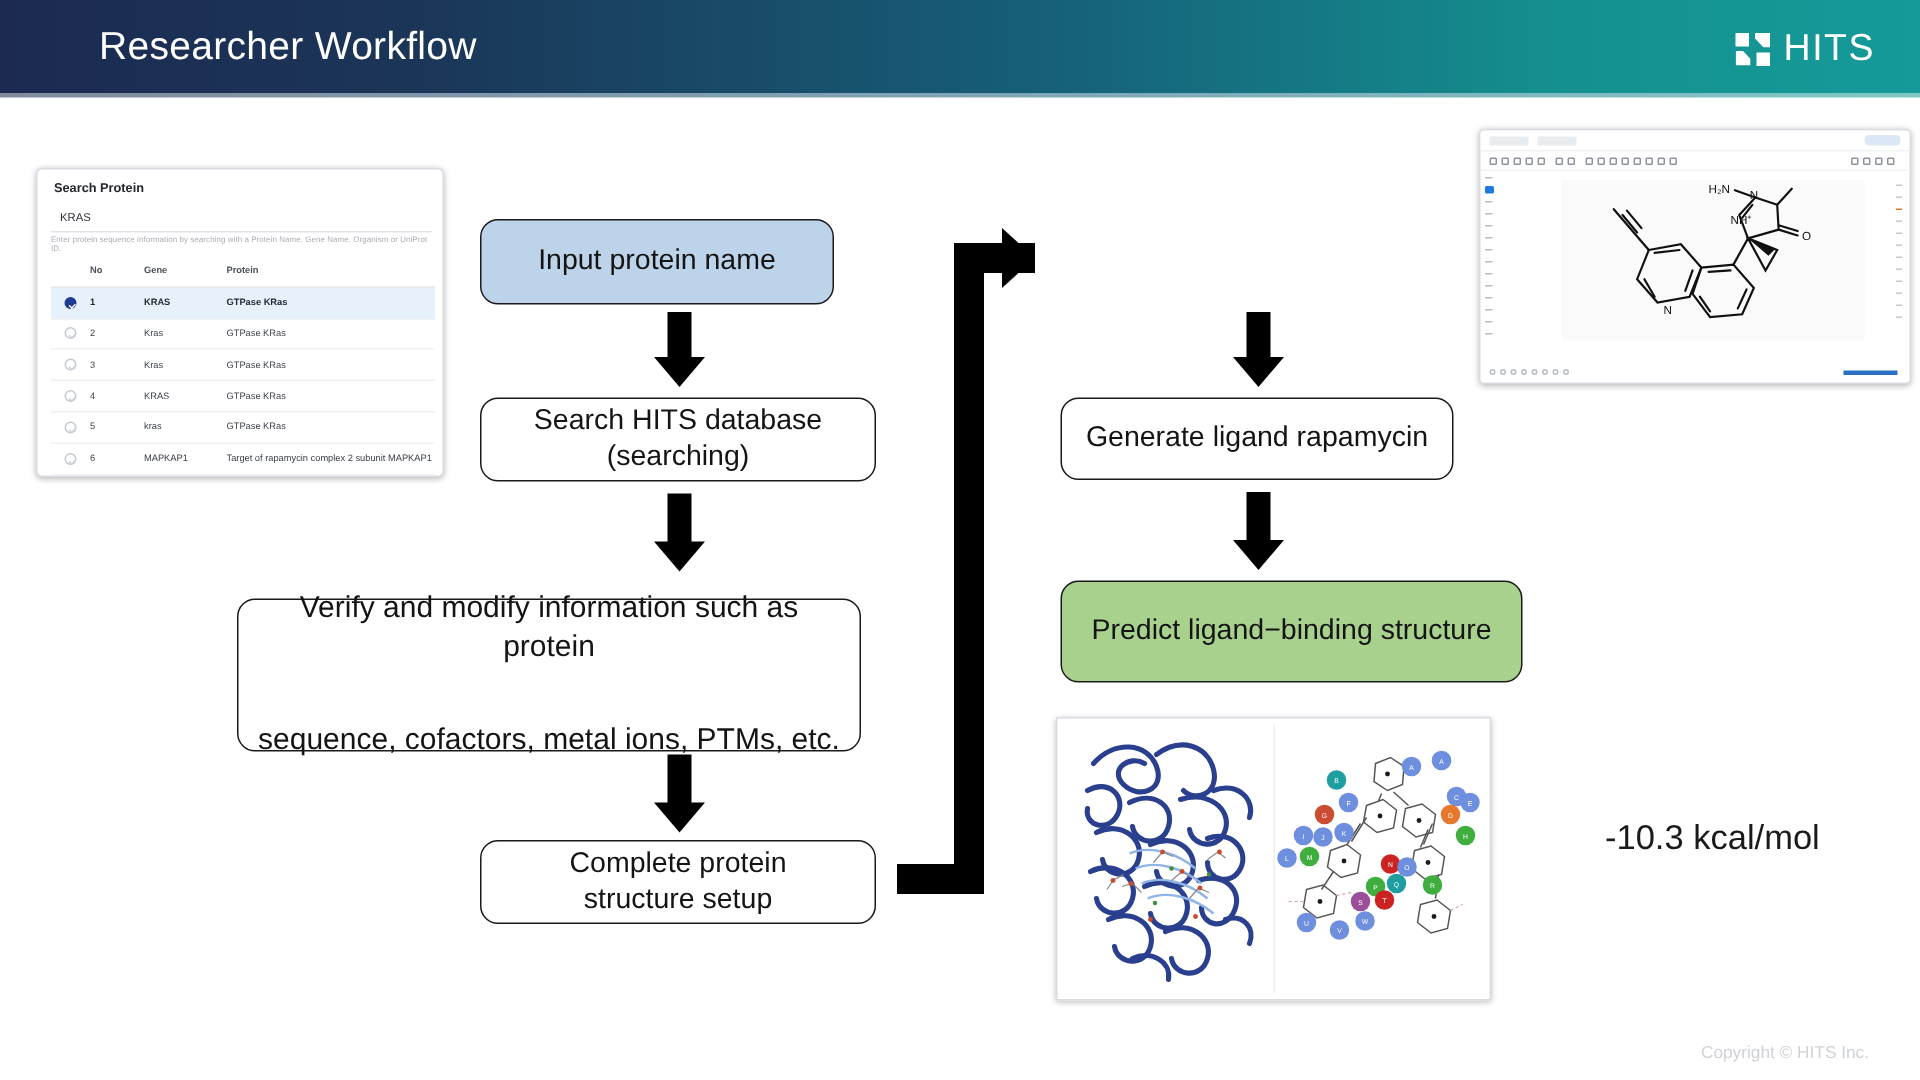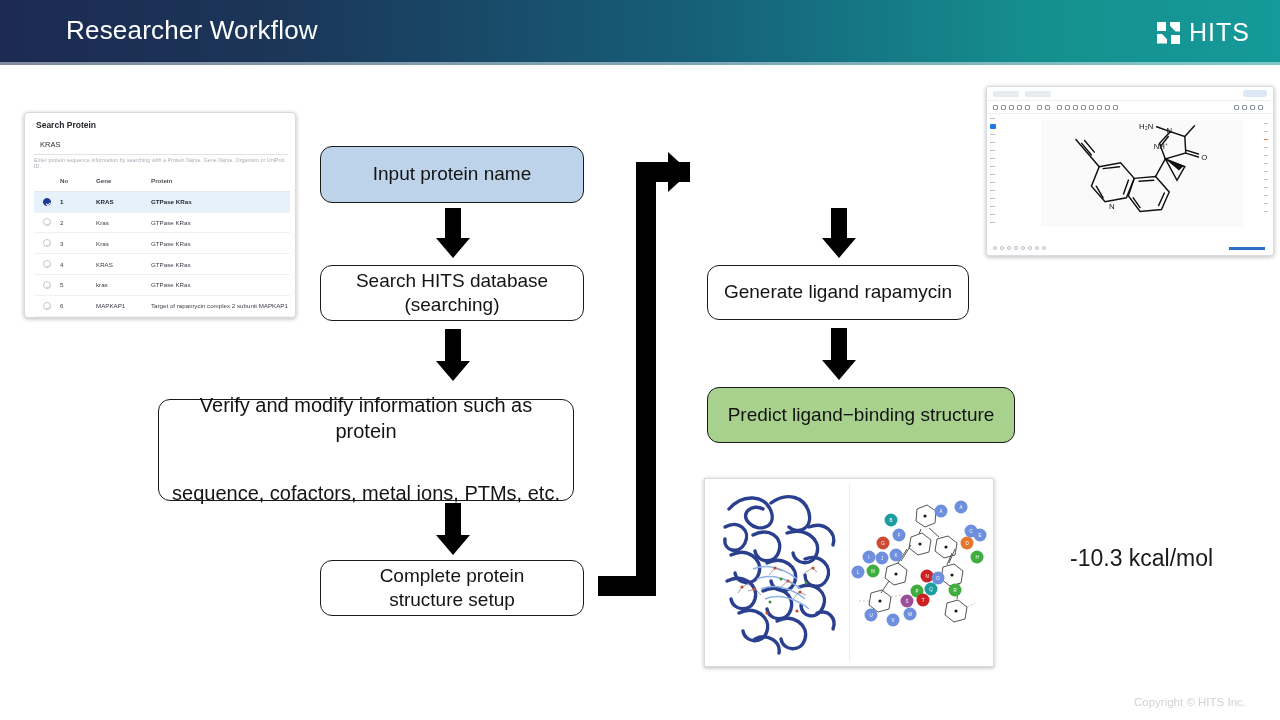--- a/index.html
+++ b/index.html
@@ -201,21 +201,21 @@
         <div class="sp-c0">
             <i class="chk off"></i>
           </div>
         <div class="sp-c1">6</div>
         <div class="sp-c2">MAPKAP1</div>
         <div class="sp-c3">Target of rapamycin complex 2 subunit MAPKAP1</div>
       </div>
     </div>
   </div>
 
-  <div class="fbox blue" style="left:320px; top:146px; width:264px; height:57px;">
+  <div class="fbox blue" style="left:320px; top:146px; width:236px; height:57px;">
     <span>Input protein name</span>
   </div>
 
   <div class="darrow" style="left:428px; top:208px; width:50px; height:50px;">
     <div class="shaft" style="width:16px; height:32px;"></div>
     <div class="head"></div>
   </div>
 
   <div class="fbox" style="left:320px; top:265px; width:264px; height:56px; flex-direction:column;">
     <span>Search HITS database</span>
@@ -260,21 +260,21 @@
 
   <div class="fbox" style="left:707px; top:265px; width:262px; height:55px;">
     <span>Generate ligand rapamycin</span>
   </div>
 
   <div class="darrow" style="left:814px; top:328px; width:50px; height:52px;">
     <div class="shaft" style="width:16px; height:34px;"></div>
     <div class="head"></div>
   </div>
 
-  <div class="fbox green" style="left:707px; top:387px; width:308px; height:56px;">
+  <div class="fbox green" style="left:707px; top:387px; width:308px; height:68px;">
     <span>Predict ligand−binding structure</span>
   </div>
 
   <div class="shot" id="ligand-shot">
     <div class="le-topbar">
       <div class="le-tab" style="left:6px; width:26px;"></div>
       <div class="le-tab" style="left:38px; width:26px;"></div>
       <div class="le-pill"></div>
     </div>
     <div class="le-tools">

